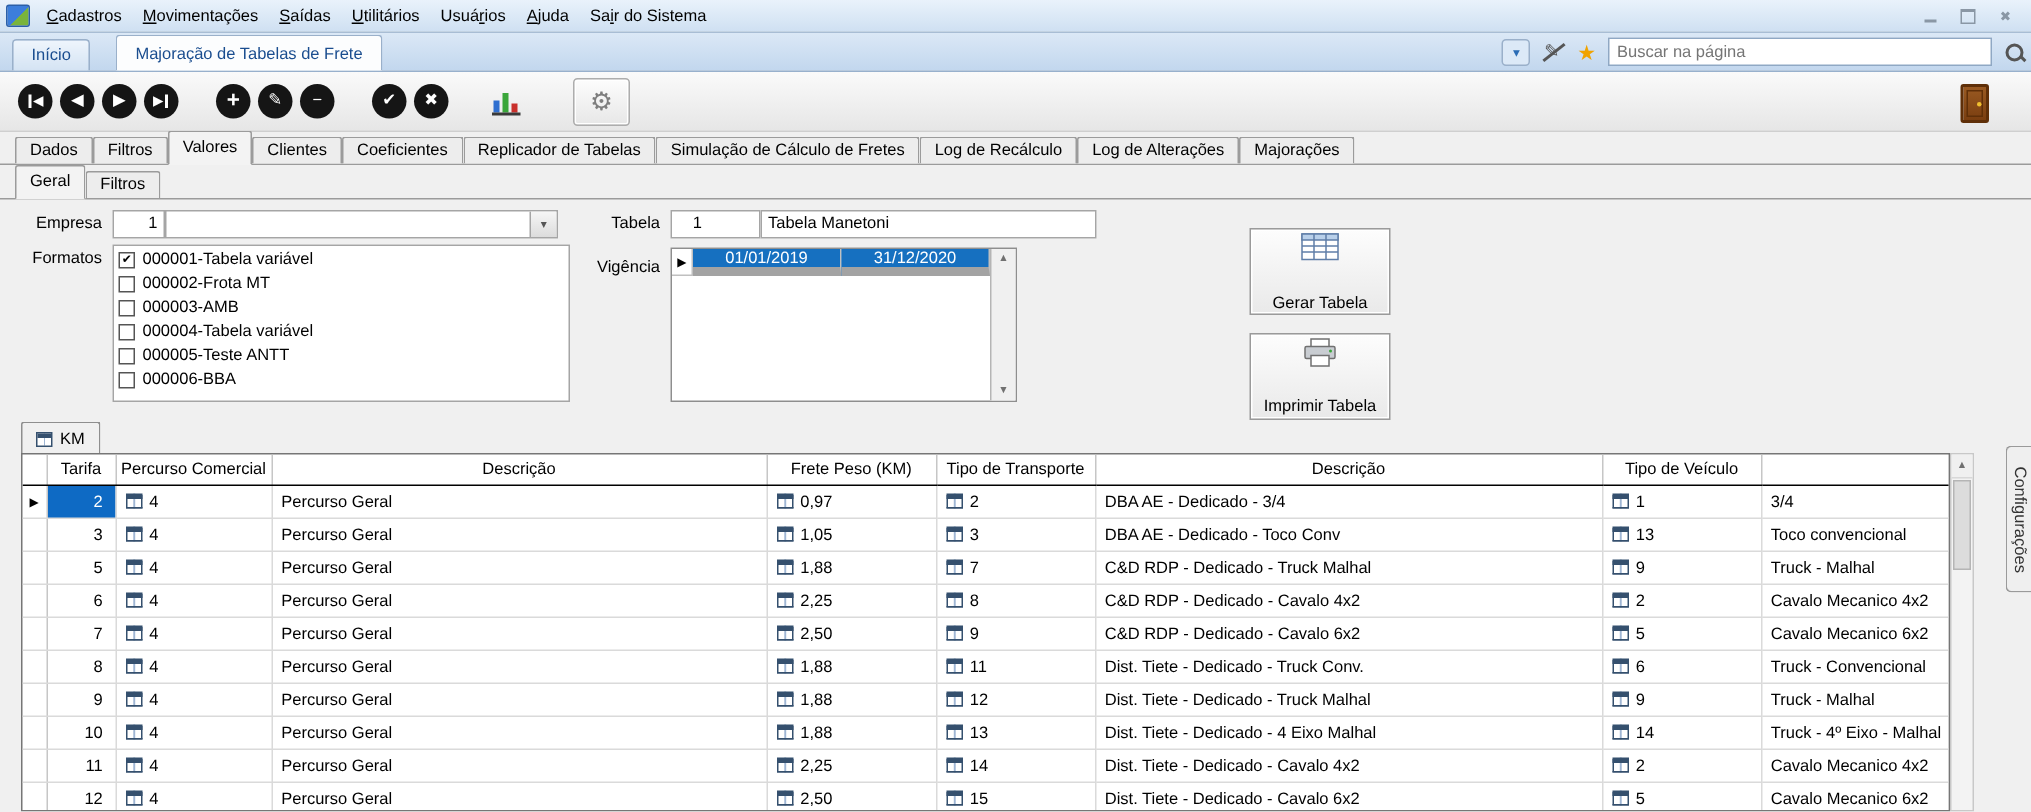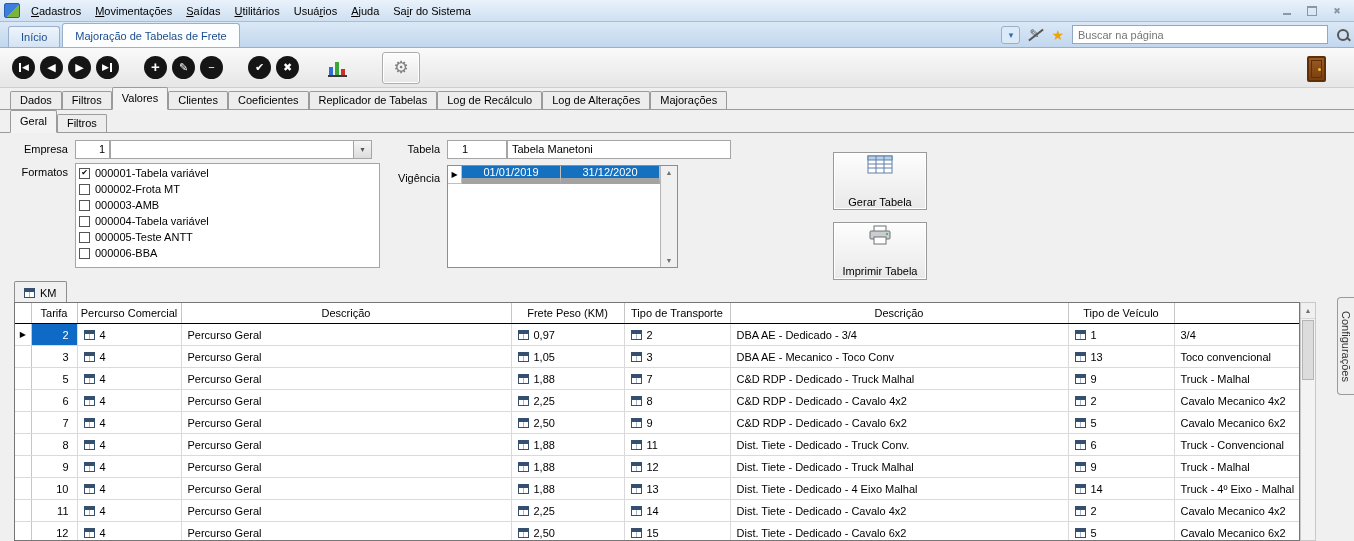--- a/index.html
+++ b/index.html
@@ -16,21 +16,21 @@
   .win-controls{margin-left:auto;display:flex;align-items:center;gap:7px;padding-right:8px}
   .wbtn{width:18px;height:15px;display:flex;align-items:flex-end;justify-content:center}
   .wmin-glyph{width:8px;height:2px;background:#8a97a5;margin-bottom:3px}
   .wmax-glyph{width:8px;height:7px;border:1px solid #8a97a5;border-top-width:2px;margin-bottom:2px}
   .wclose-glyph{font-size:9px;color:#8a97a5;line-height:13px}
 
   
   .tabbar{position:absolute;left:0;top:22px;width:100%;height:26px;box-sizing:border-box;
           background:linear-gradient(#dbe8f6,#c2d7ee);border-bottom:1px solid #98b0cc;
           display:flex;align-items:flex-end;padding-left:8px}
-  .tab{height:20px;display:flex;align-items:center;padding:0 12px;margin-right:2px;
+  .tab{height:20px;display:flex;align-items:center;padding:0 12px;margin-right:17px;
        border:1px solid #9ab0ca;border-bottom:none;border-radius:3px 3px 0 0;
        background:linear-gradient(#eef5fc,#d4e3f3);color:#1a4d8f;white-space:nowrap}
   .tab.active{background:#fcfdfe;height:23px}
   .close-badge{margin-left:7px;width:13px;height:13px;border:1px solid #9ab0ca;border-radius:2px;
                background:#e8eff8;color:#55708e;font-size:8px;display:flex;align-items:center;justify-content:center}
   .tabbar-right{margin-left:auto;display:flex;align-items:center;gap:8px;padding-right:4px;margin-bottom:3px}
   .mini-drop{width:17px;height:16px;border:1px solid #9ab0ca;border-radius:3px;background:#dce9f7;
              display:flex;align-items:center;justify-content:center;color:#2b6cb5;font-size:9px}
   .wand{position:relative;width:15px;height:15px}
   .wand .pen{position:absolute;left:1px;top:0;font-size:12px;color:#555}
@@ -219,20 +219,21 @@
   </span>
 </div>
 
 <div class="tabstrip pagetabs">
     <div class="ptab">Dados</div>
     <div class="ptab">Filtros</div>
     <div class="ptab active">Valores</div>
     <div class="ptab">Clientes</div>
     <div class="ptab">Coeficientes</div>
     <div class="ptab">Replicador de Tabelas</div>
+    <div class="ptab">Simulação de Cálculo de Fretes</div>
     <div class="ptab">Log de Recálculo</div>
     <div class="ptab">Log de Alterações</div>
     <div class="ptab">Majorações</div>
   </div>
 <div class="tabstrip subtabs">
     <div class="ptab active">Geral</div>
     <div class="ptab">Filtros</div>
   </div>
 
 <span class="lbl" style="left:8px;top:143px;width:60px">Empresa</span>
@@ -352,21 +353,21 @@
           <td><span class="lookup-icon"></span>1</td>
           <td>3/4</td>
         </tr>
         <tr>
           <td class="ind"></td>
           <td class="num">3</td>
           <td><span class="lookup-icon"></span>4</td>
           <td>Percurso Geral</td>
           <td><span class="lookup-icon"></span>1,05</td>
           <td><span class="lookup-icon"></span>3</td>
-          <td>DBA AE - Mecanico - Toco Conv</td>
+          <td>DBA AE - Dedicado - Toco Conv</td>
           <td><span class="lookup-icon"></span>13</td>
           <td>Toco convencional</td>
         </tr>
         <tr>
           <td class="ind"></td>
           <td class="num">5</td>
           <td><span class="lookup-icon"></span>4</td>
           <td>Percurso Geral</td>
           <td><span class="lookup-icon"></span>1,88</td>
           <td><span class="lookup-icon"></span>7</td>

